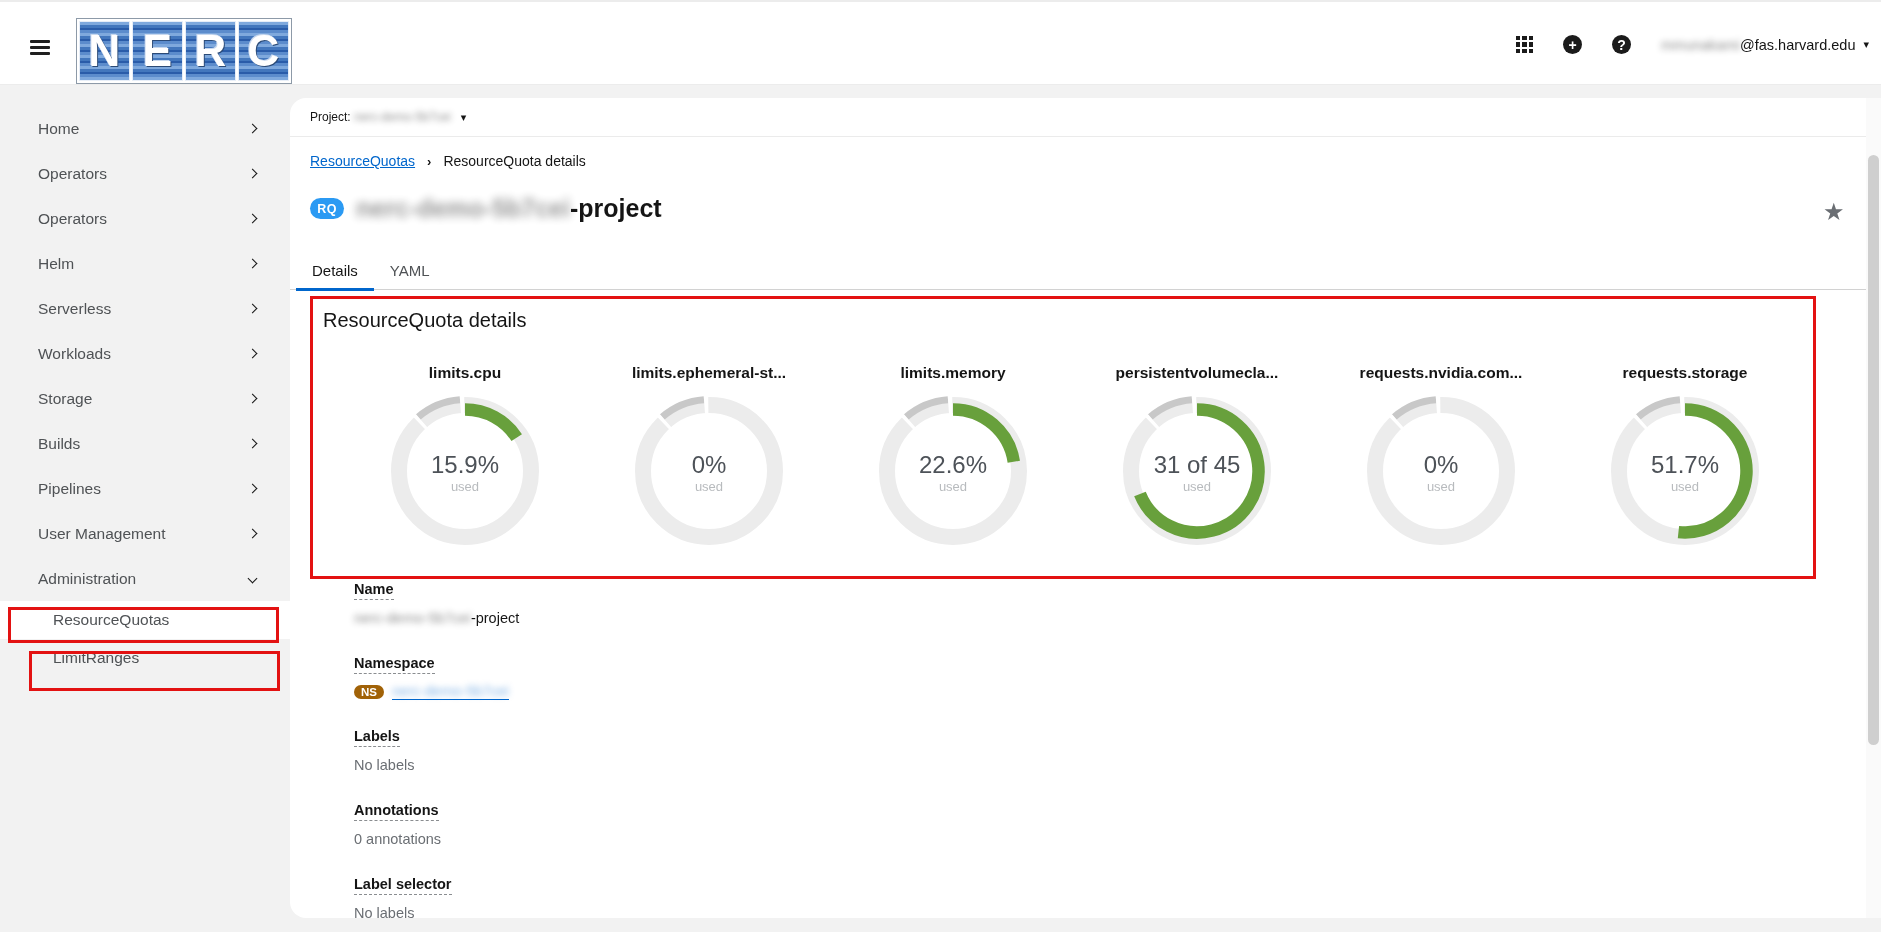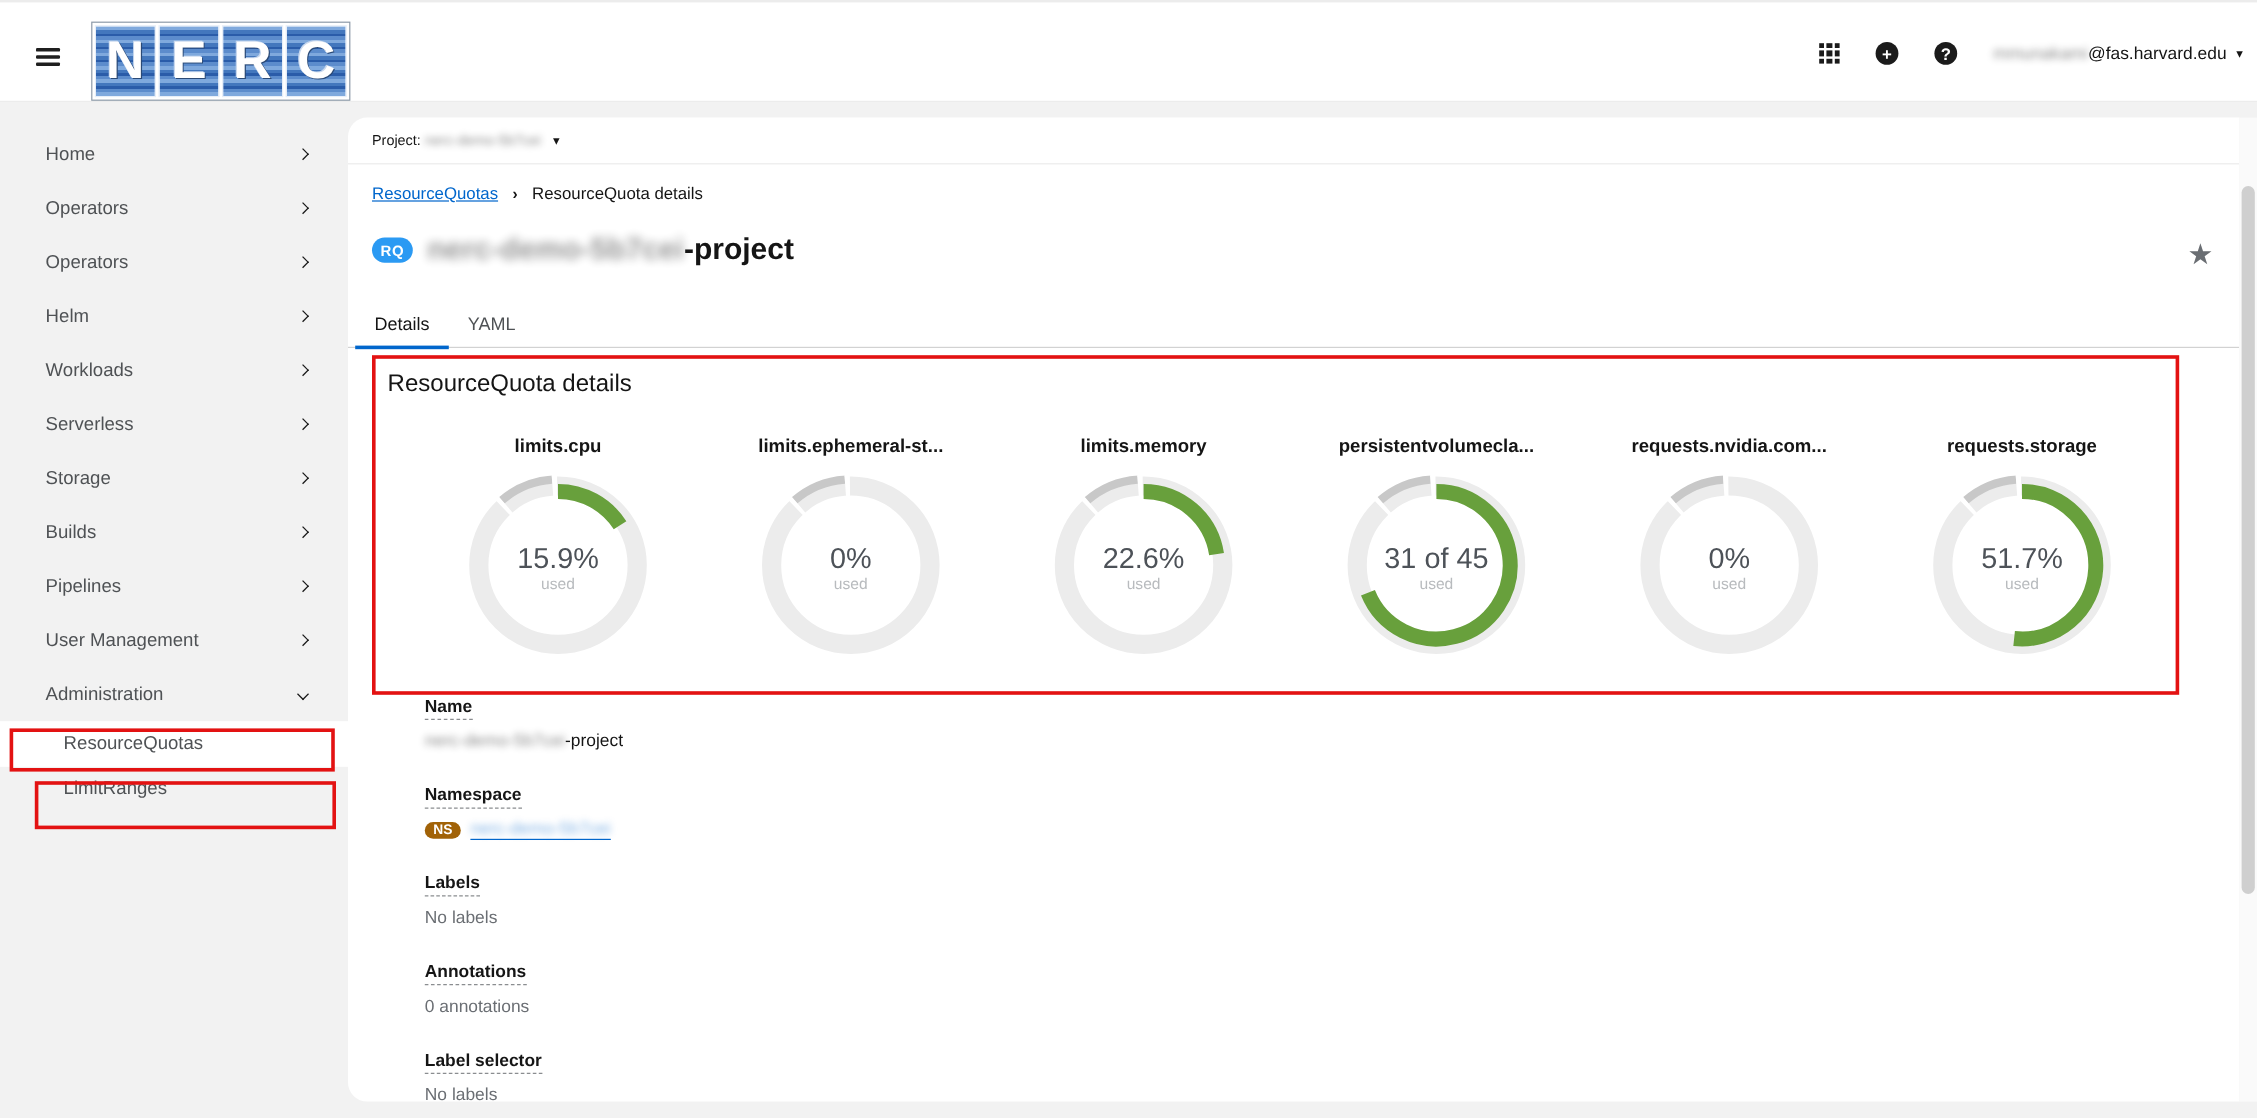--- a/index.html
+++ b/index.html
@@ -138,25 +138,25 @@
       </div>
       <div class="nav-item">
         <span>Operators</span>
         <span class="chev"></span>
       </div>
       <div class="nav-item">
         <span>Helm</span>
         <span class="chev"></span>
       </div>
       <div class="nav-item">
+        <span>Serverless</span>
+        <span class="chev"></span>
+      </div>
+      <div class="nav-item">
         <span>Workloads</span>
-        <span class="chev"></span>
-      </div>
-      <div class="nav-item">
-        <span>Serverless</span>
         <span class="chev"></span>
       </div>
       <div class="nav-item">
         <span>Storage</span>
         <span class="chev"></span>
       </div>
       <div class="nav-item">
         <span>Builds</span>
         <span class="chev"></span>
       </div>

